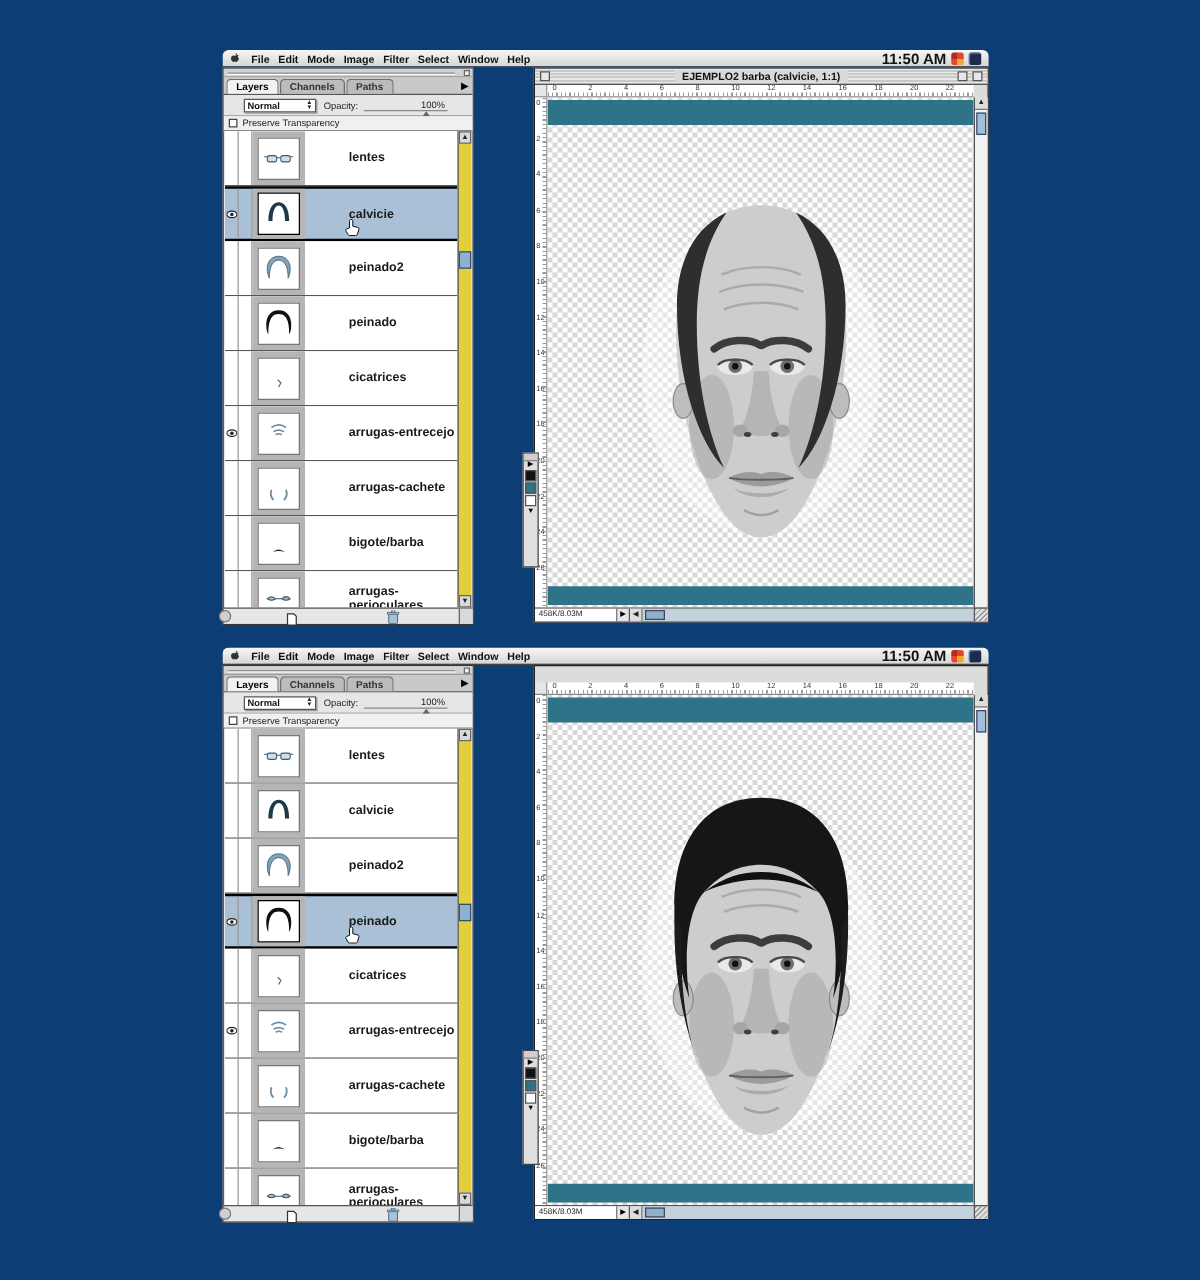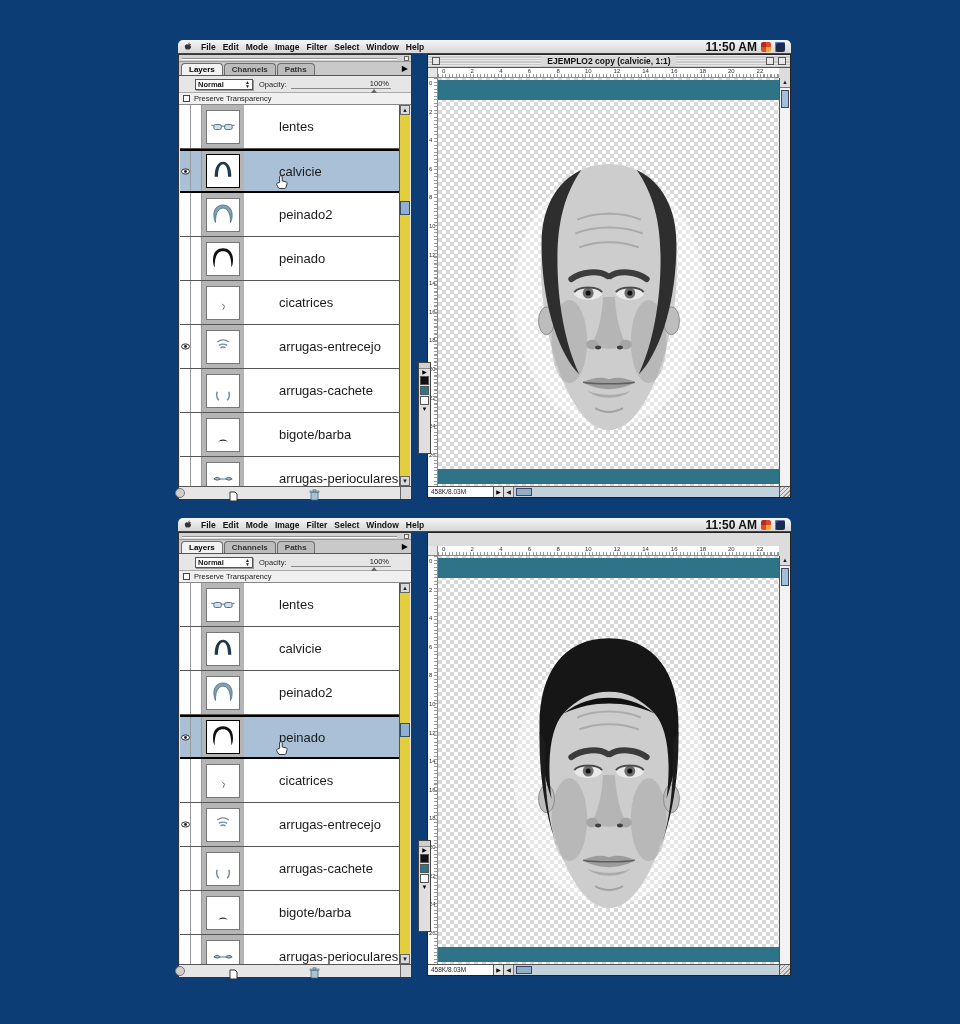--- a/index.html
+++ b/index.html
@@ -12,21 +12,21 @@
     border-radius:5px 5px 0 0; display:flex; align-items:center; padding:0 6px; }
   .menu-item { font-size:8.5px; font-weight:bold; color:#111; margin-right:7px; white-space:nowrap; }
   .apple-wrap { margin-right:8px; display:flex; align-items:center; }
   .menu-right { margin-left:auto; display:flex; align-items:center; gap:4px; }
   .clock { font-size:12px; font-weight:bold; color:#111; }
   .app-icon-colored { width:10px; height:10px; border-radius:2px;
     background:conic-gradient(#e0472b 0 25%, #f2a531 0 50%, #e0472b 0 75%, #b32d1c 0); }
   .app-icon-dark { width:10px; height:10px; border-radius:2px; background:#1d2b4f;
     box-shadow:inset 1px 1px 0 #5a77b5; }
   
-  .palette { position:absolute; left:0; top:14px; width:234px; height:446px;
+  .palette { position:absolute; left:0; top:14px; width:201px; height:446px;
     background:#e6e6e6; border:1px solid #333; }
   .pal-titlebar { position:absolute; left:0; top:0; right:0; height:7px; background:#d2d2d2;
     border-bottom:1px solid #9a9a9a; }
   .pal-titlebar::after { content:""; position:absolute; left:3px; right:14px; top:3px;
     height:1px; background:#8f8f8f; box-shadow:0 1px 0 #fff; }
   .pal-collapse-box { position:absolute; right:2px; top:1px; width:5px; height:5px;
     background:#eee; border:1px solid #666; }
   .pal-tabs { position:absolute; left:0; top:7px; right:0; height:14px; background:#c9c9c9;
     display:flex; align-items:flex-end; padding-left:2px; border-bottom:1px solid #555; }
   .tab { font-size:8px; font-weight:bold; color:#333; background:#bcbcbc;
@@ -54,21 +54,21 @@
   .layer-row { position:relative; display:flex; align-items:stretch; height:44px;
     background:#fff; border-bottom:1px solid #555; }
   .layer-row.selected { background:#a9c0d6; border-top:2px solid #000; border-bottom:2px solid #000; }
   .col-eye, .col-link { width:11px; border-right:1px solid #999; display:flex;
     align-items:center; justify-content:center; flex:0 0 auto; }
   .thumb-col { width:42px; flex:0 0 auto; background:#b5b5b5; display:flex;
     align-items:center; justify-content:center; }
   .thumb-box { width:34px; height:34px; background:#fff; border:1px solid #777;
     display:flex; align-items:center; justify-content:center; }
   .layer-row.selected .thumb-box { border:1px solid #000; }
-  .layer-name { font-size:13px; font-weight:normal; color:#1a1a1a; align-self:center; margin-left:6px;padding-left:29px; }
+  .layer-name { font-size:10px; font-weight:bold; color:#1a1a1a; align-self:center; margin-left:6px;padding-left:29px; }
   .hand-cursor { position:absolute; left:96px; top:24px; }
   .pal-scrollbar { position:absolute; right:1px; top:50px; bottom:13px; width:11px;
     background:#e3cf3e; border-left:1px solid #555; }
   .pal-scroll-up, .pal-scroll-down { position:absolute; left:0; right:0; height:10px;
     background:#d9d9d9; border:1px solid #666; font-size:6px; line-height:9px; text-align:center; color:#222; }
   .pal-scroll-up { top:0; }
   .pal-scroll-down { bottom:0; }
   .pal-thumbtab { position:absolute; left:0; right:0; height:14px; background:#8fb0d0;
     border:1px solid #33506b; }
   .pal-footer { position:absolute; left:0; bottom:0; right:0; height:13px; background:#e6e6e6;
@@ -349,21 +349,21 @@
     <div class="mini-arrow">▶</div>
     <div class="mini-chip" style="background:#111"></div>
     <div class="mini-chip" style="background:#2f7389"></div>
     <div class="mini-chip" style="background:#fff"></div>
     <div class="mini-arrow">▼</div>
   </div>
 
   <div class="docwin">
     <div class="doc-titlebar">
       <span class="wbox close-box"></span>
-      <span class="doc-title">EJEMPLO2 copy (calvicie, 1:1)</span>
+      <span class="doc-title">EJEMPLO2 barba (calvicie, 1:1)</span>
       <span class="wbox zoom-box"></span>
       <span class="wbox collapse-box"></span>
     </div>
     <div class="ruler-corner"></div>
     <div class="ruler-h">
         <span class="rnum" style="left: 4px;">0</span>
         <span class="rnum" style="left: 32.6px;">2</span>
         <span class="rnum" style="left: 61.2px;">4</span>
         <span class="rnum" style="left: 89.8px;">6</span>
         <span class="rnum" style="left: 118.4px;">8</span>

